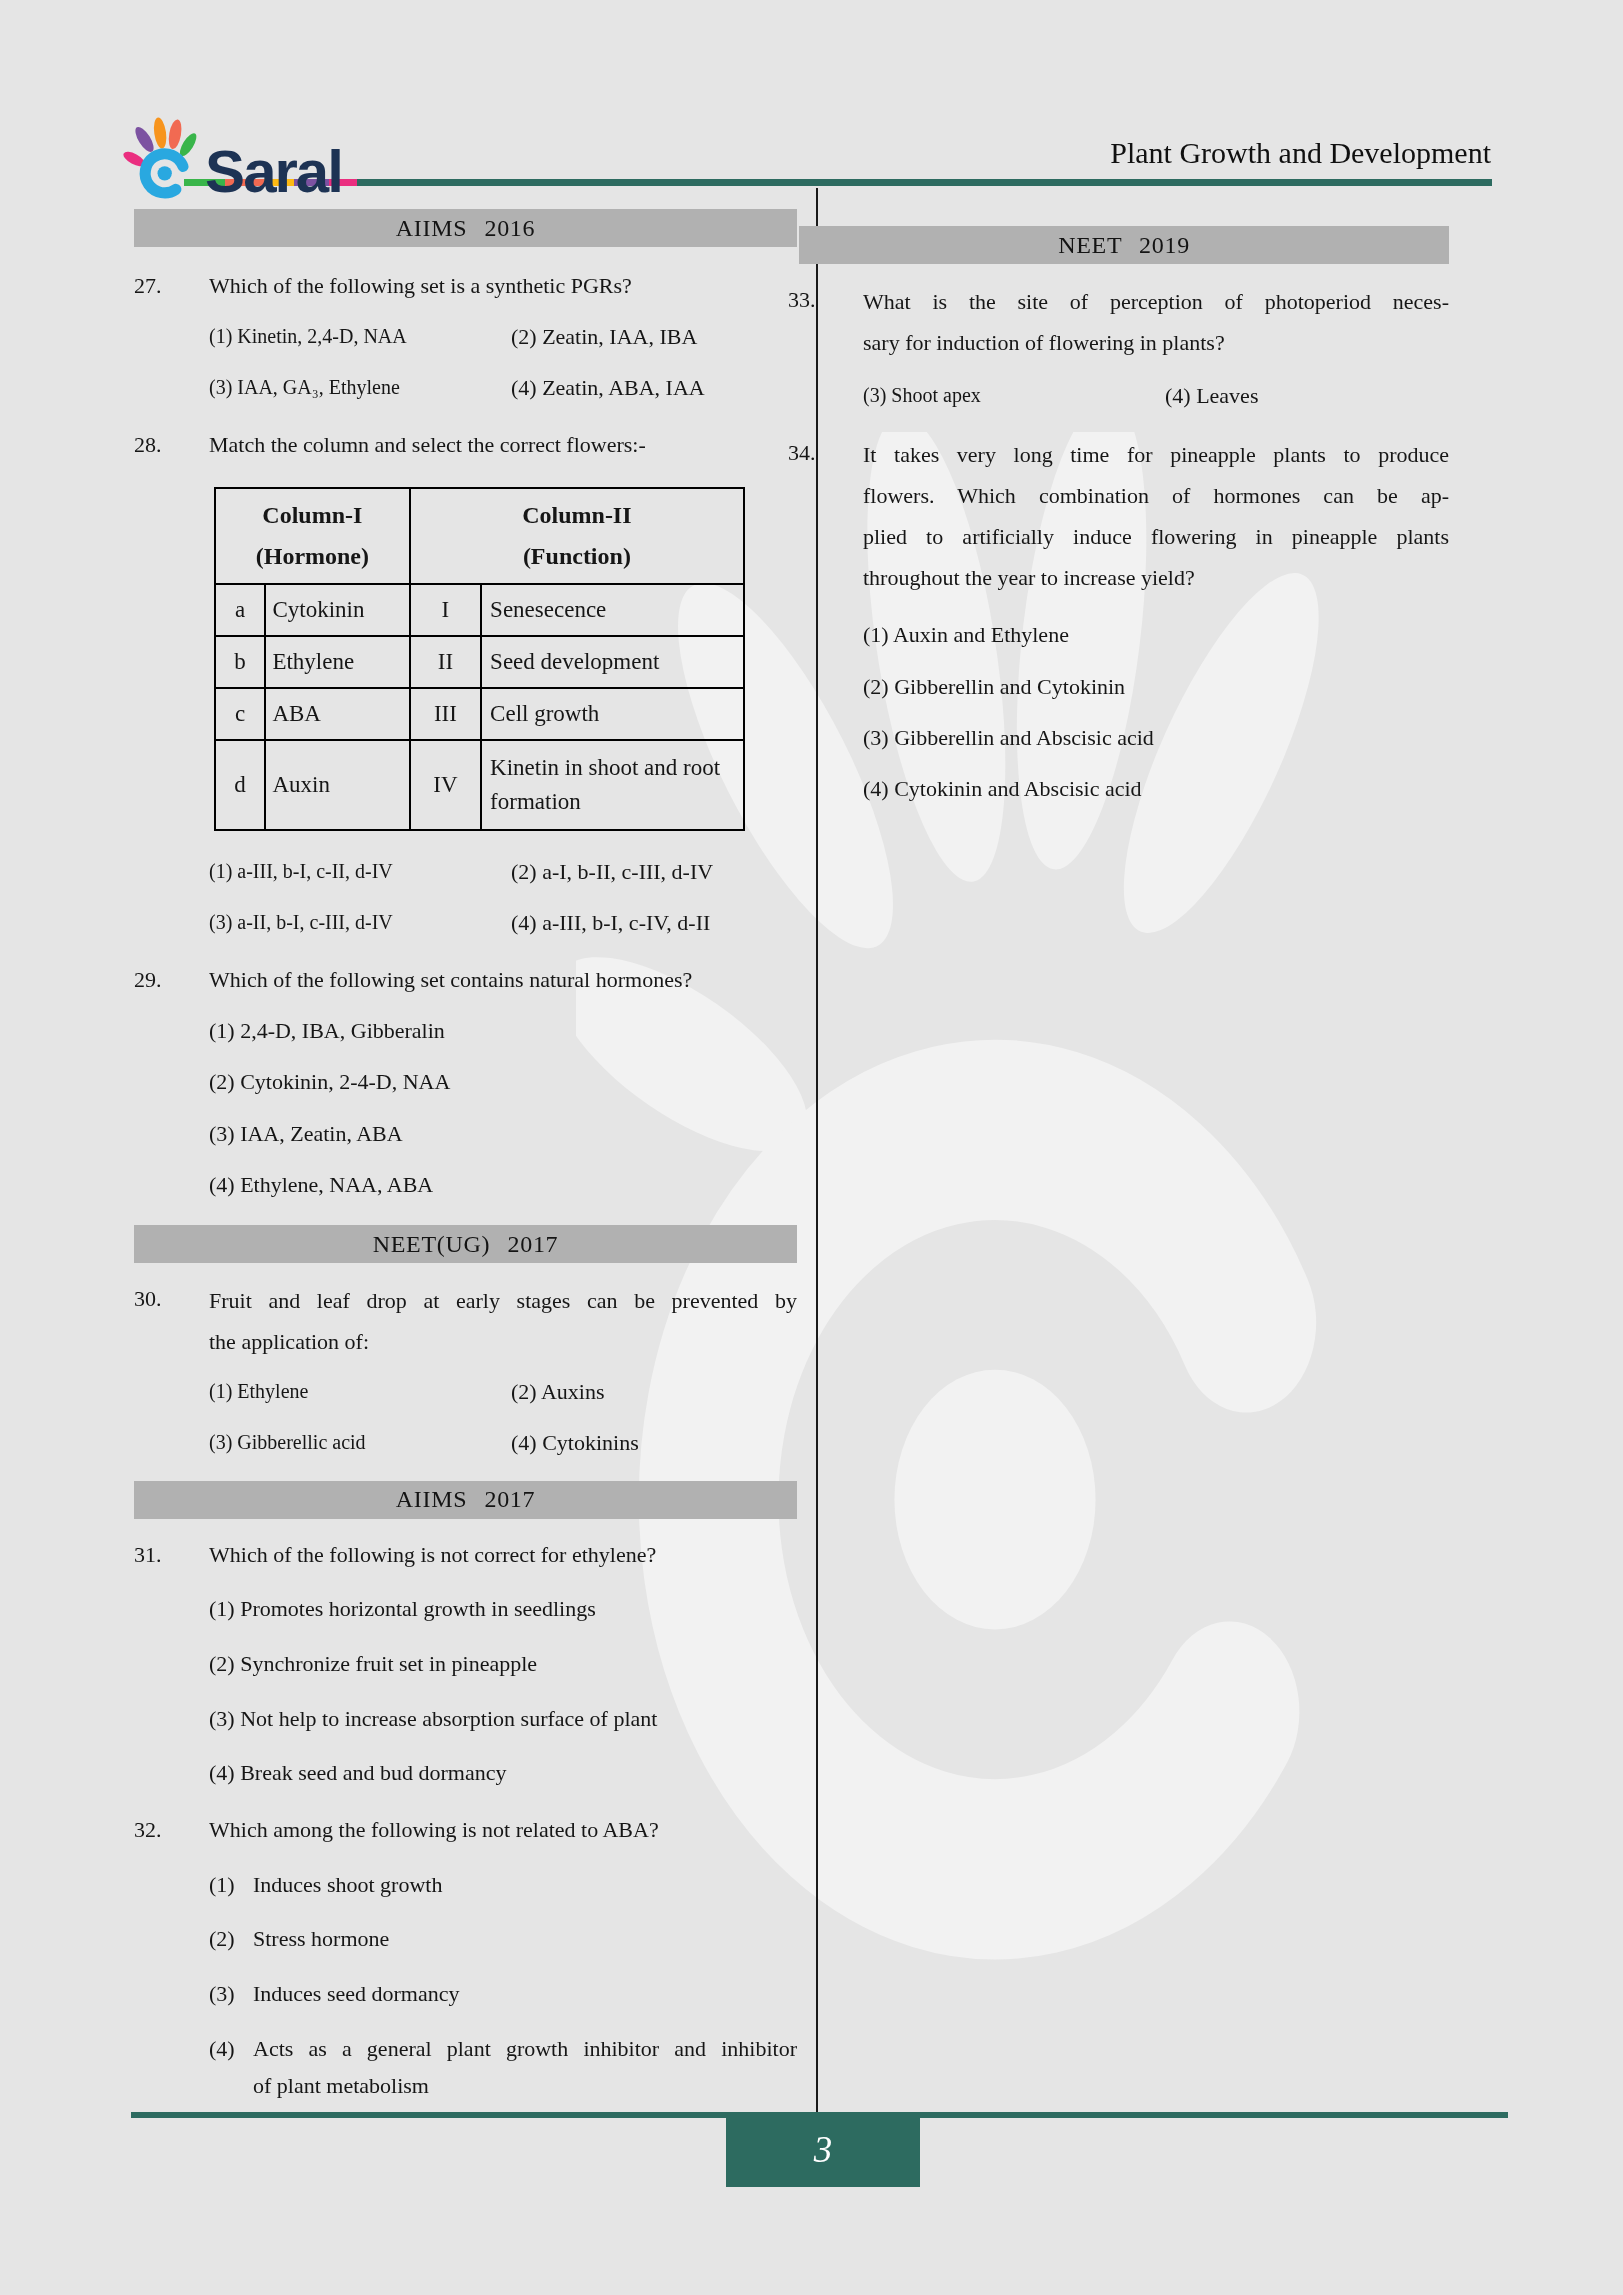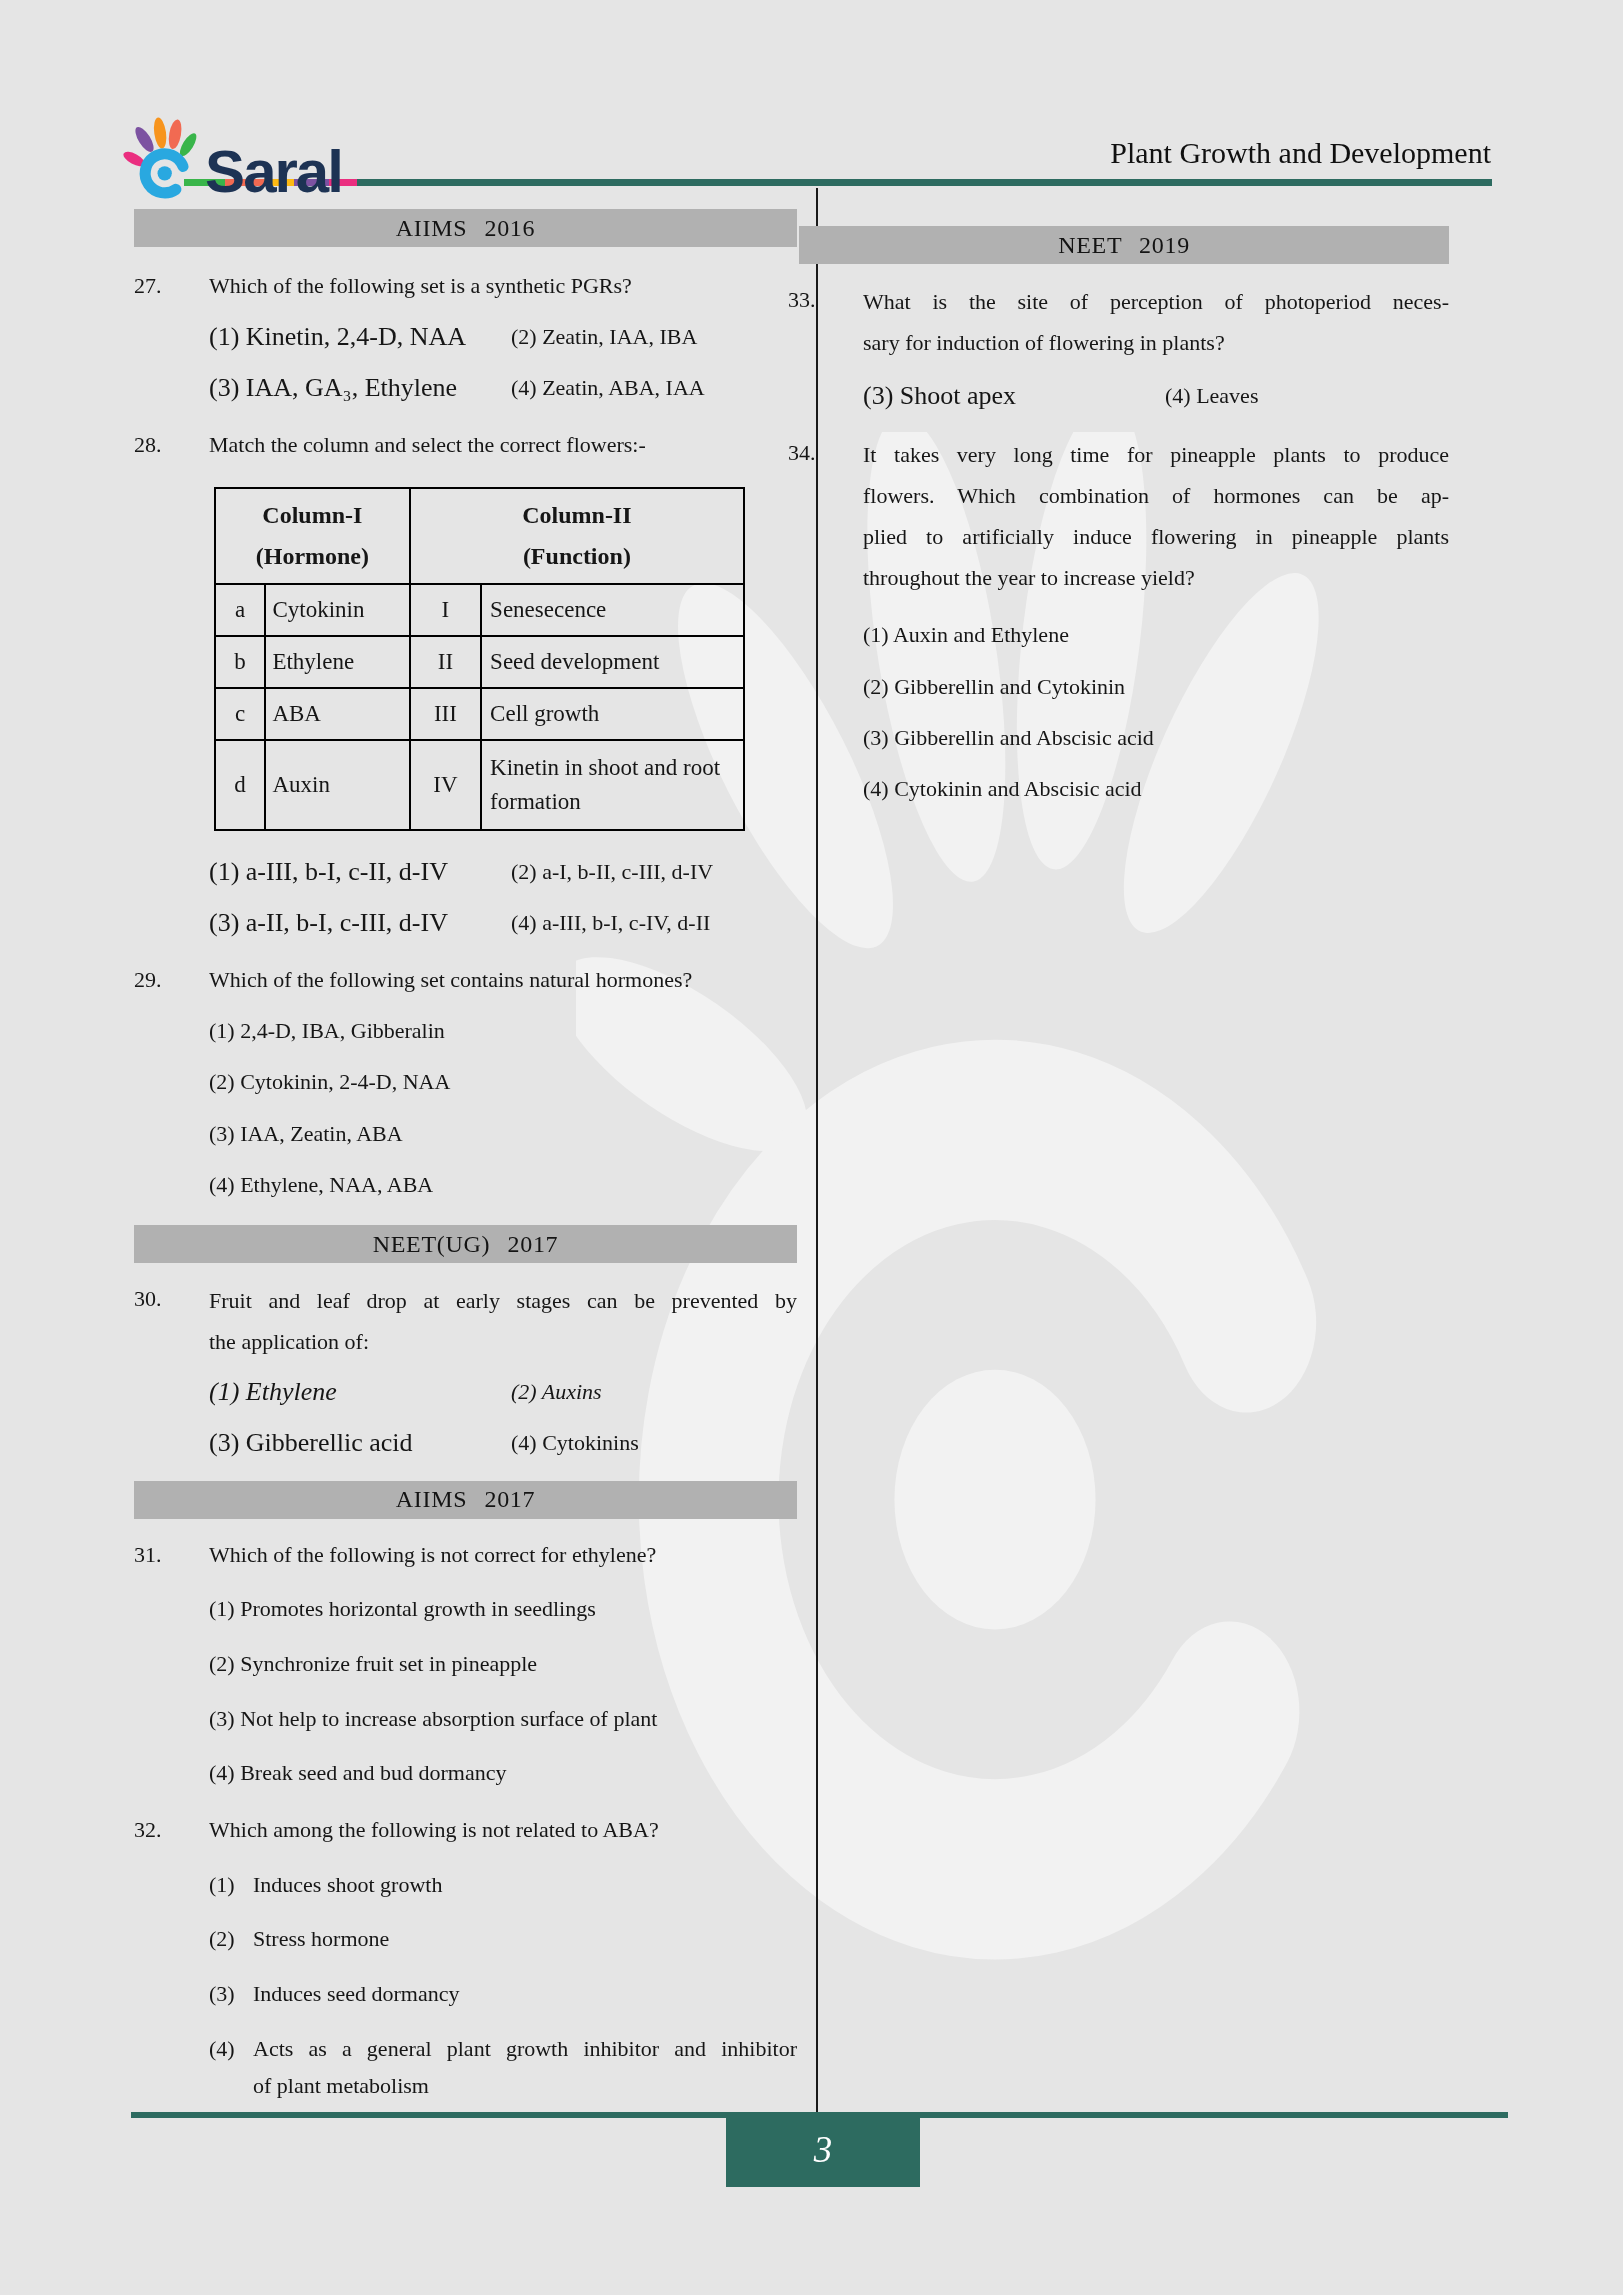--- a/index.html
+++ b/index.html
@@ -40,21 +40,21 @@
     height:38px; background:#B1B1B1; display:flex; align-items:center; justify-content:center;
     font-size:24px; color:#141414; word-spacing:10.5px; letter-spacing:0.7px;
   }
   .bar-right { margin-left:11px; width:650px; }
   .q { display:flex; margin-top:19.6px; }
   .qnum { flex:none; width:75px; font-size:22px; line-height:37px; }
   .qbody { flex:1; font-size:22px; line-height:37px; }
   .qline { font-size:22px; line-height:41px; }
   .just { text-align:justify; text-align-last:justify; }
   .optrow { display:flex; margin-top:14.4px; }
-  .optrow .o1 { width:302px; font-size:26px; line-height:37px; }
+  .optrow .o1 { width:302px; font-size:20px; line-height:37px; }
   .optrow .o2 { flex:1; font-size:22px; line-height:37px; }
   .optstack { margin-top:14.4px; font-size:22px; line-height:37px; }
   .optwide  { margin-top:17.7px; font-size:22px; line-height:37px; }
   .optpair  { display:flex; margin-top:17.7px; font-size:22px; line-height:37px; }
   .optpair .mk { flex:none; width:44px; }
   .optpair .tx { flex:1; }
   
   .match-table {
     border-collapse:collapse; margin-top:23.6px; margin-left:5.2px; width:531px;
     font-size:23px;
@@ -205,21 +205,21 @@
 
     <div class="bar" style="margin-top:22px;">
       <span>NEET(UG) 2017</span>
     </div>
 
     <div class="q" style="margin-top:17px;">
       <div class="qnum">30.</div>
       <div class="qbody">
         <div class="qline just">Fruit and leaf drop at early stages can be prevented by</div>
         <div class="qline">the application of:</div>
-        <div class="optrow" style="margin-top:10.5px;font-style:italic;">
+        <div class="optrow" style="margin-top:10.5px;">
           <div class="o1">(1) Ethylene</div>
           <div class="o2">(2) Auxins</div>
         </div>
         <div class="optrow">
           <div class="o1">(3) Gibberellic acid</div>
           <div class="o2">(4) Cytokinins</div>
         </div>
       </div>
     </div>
 

